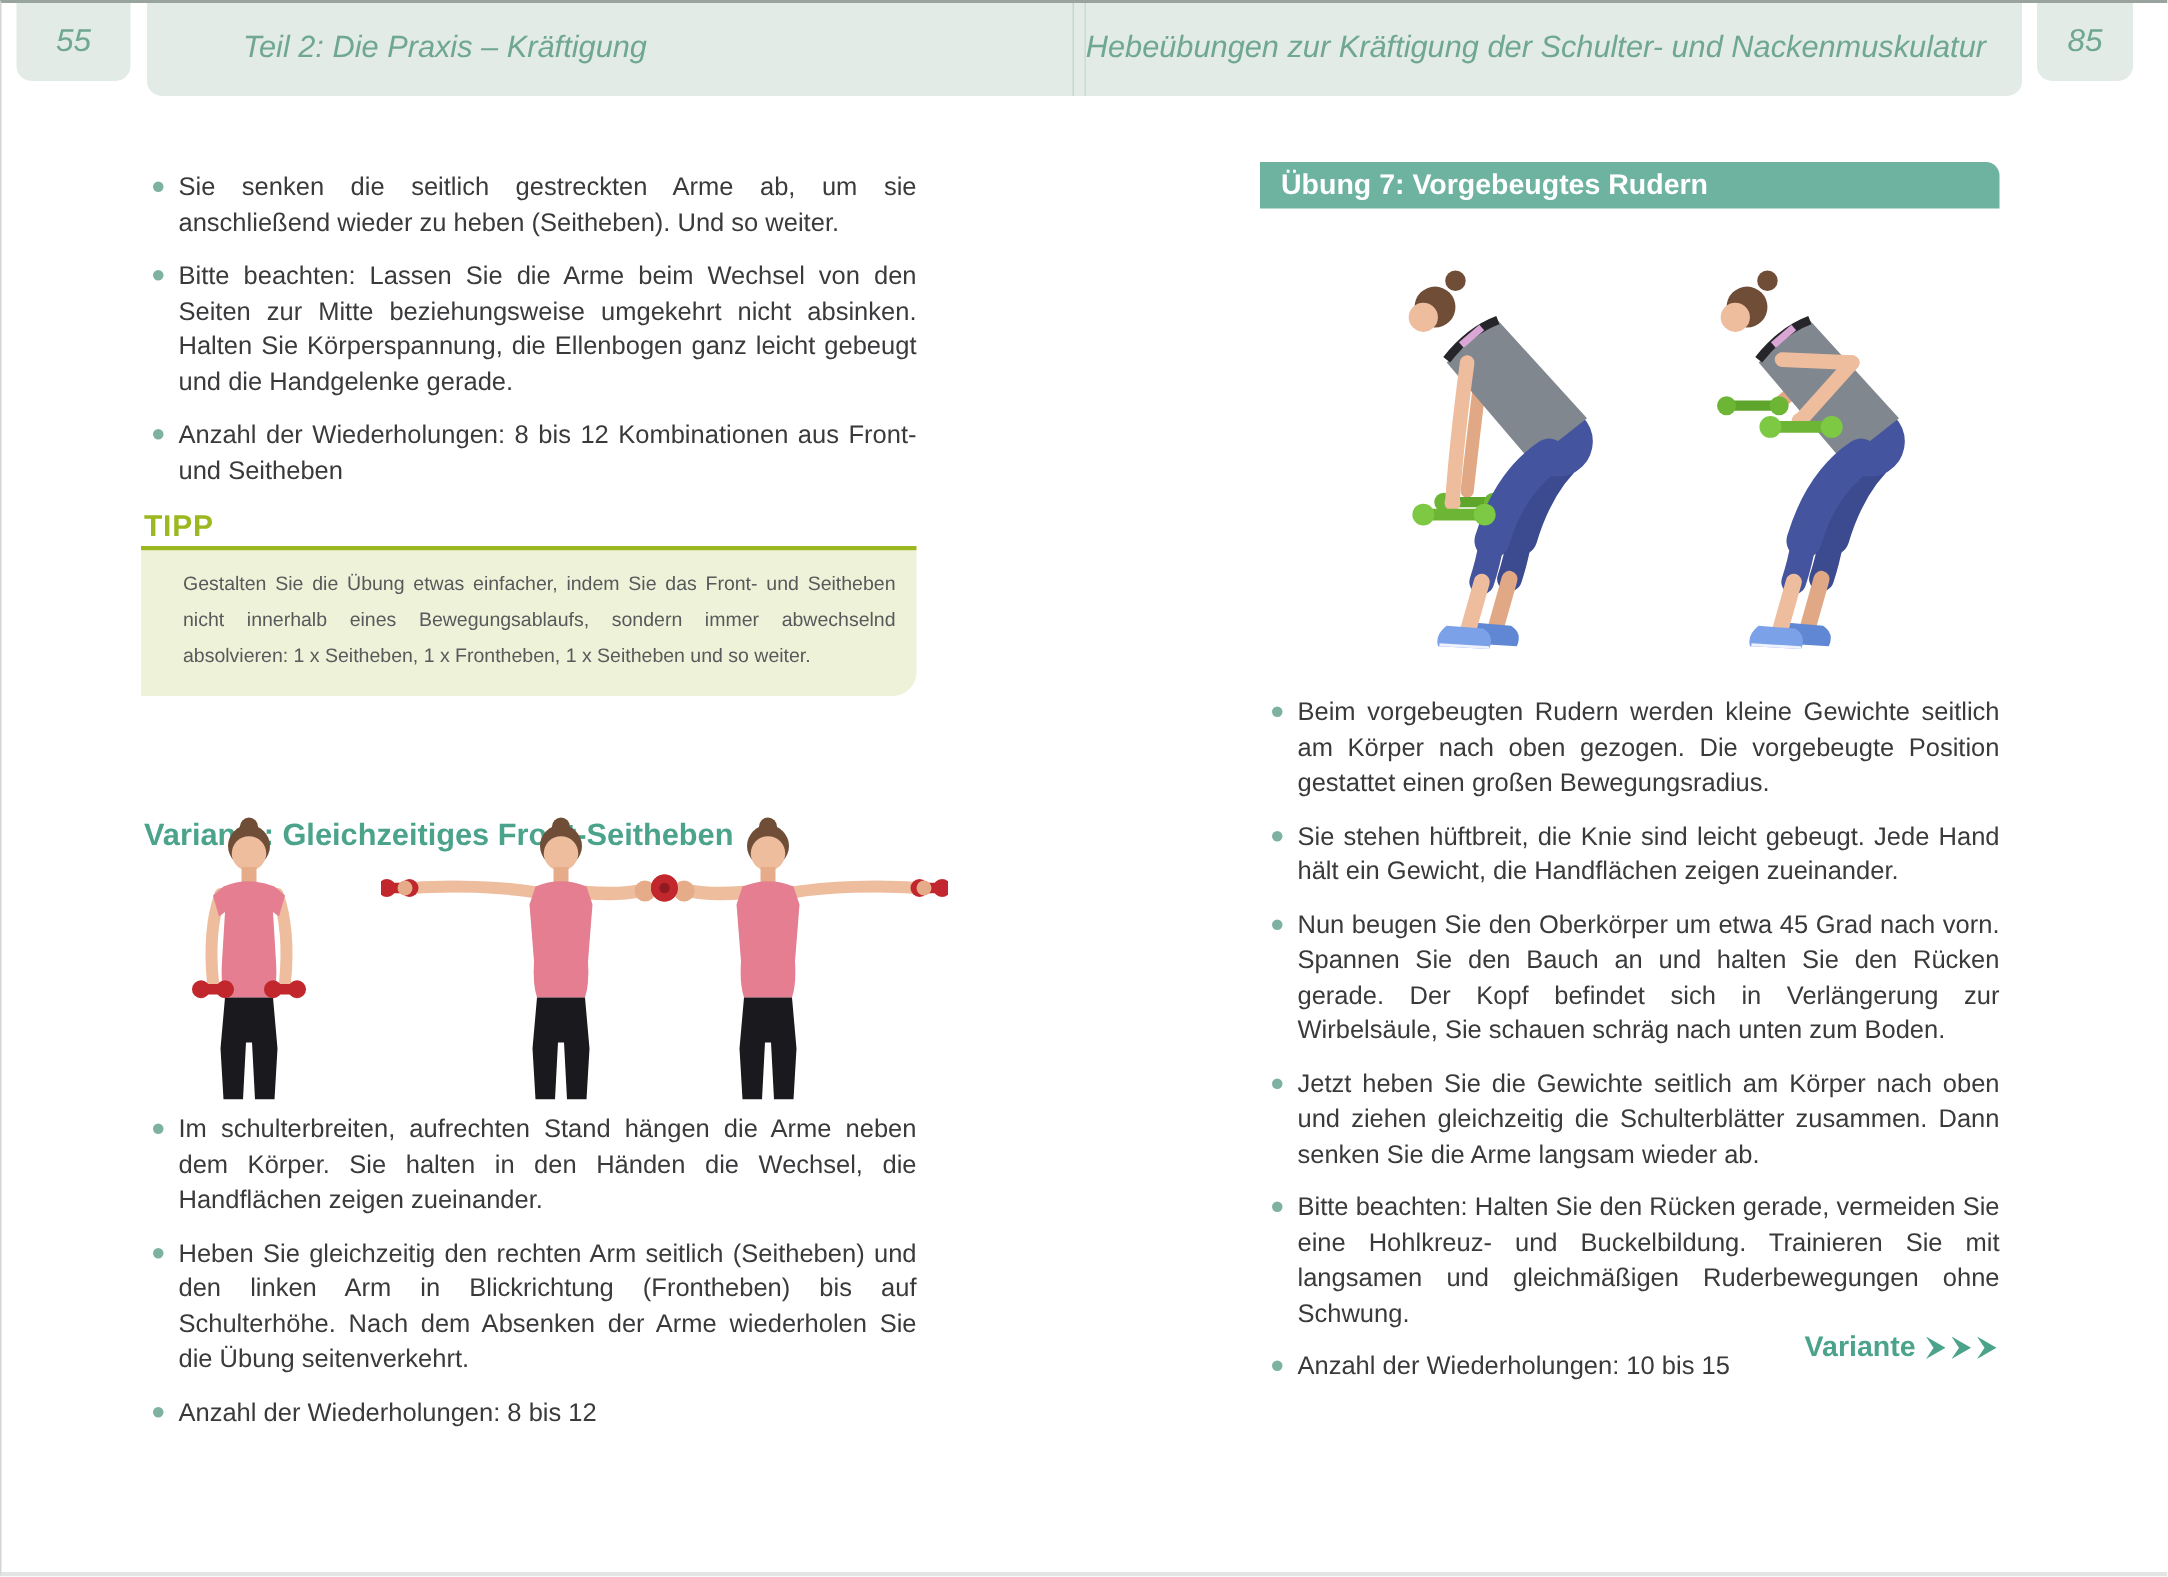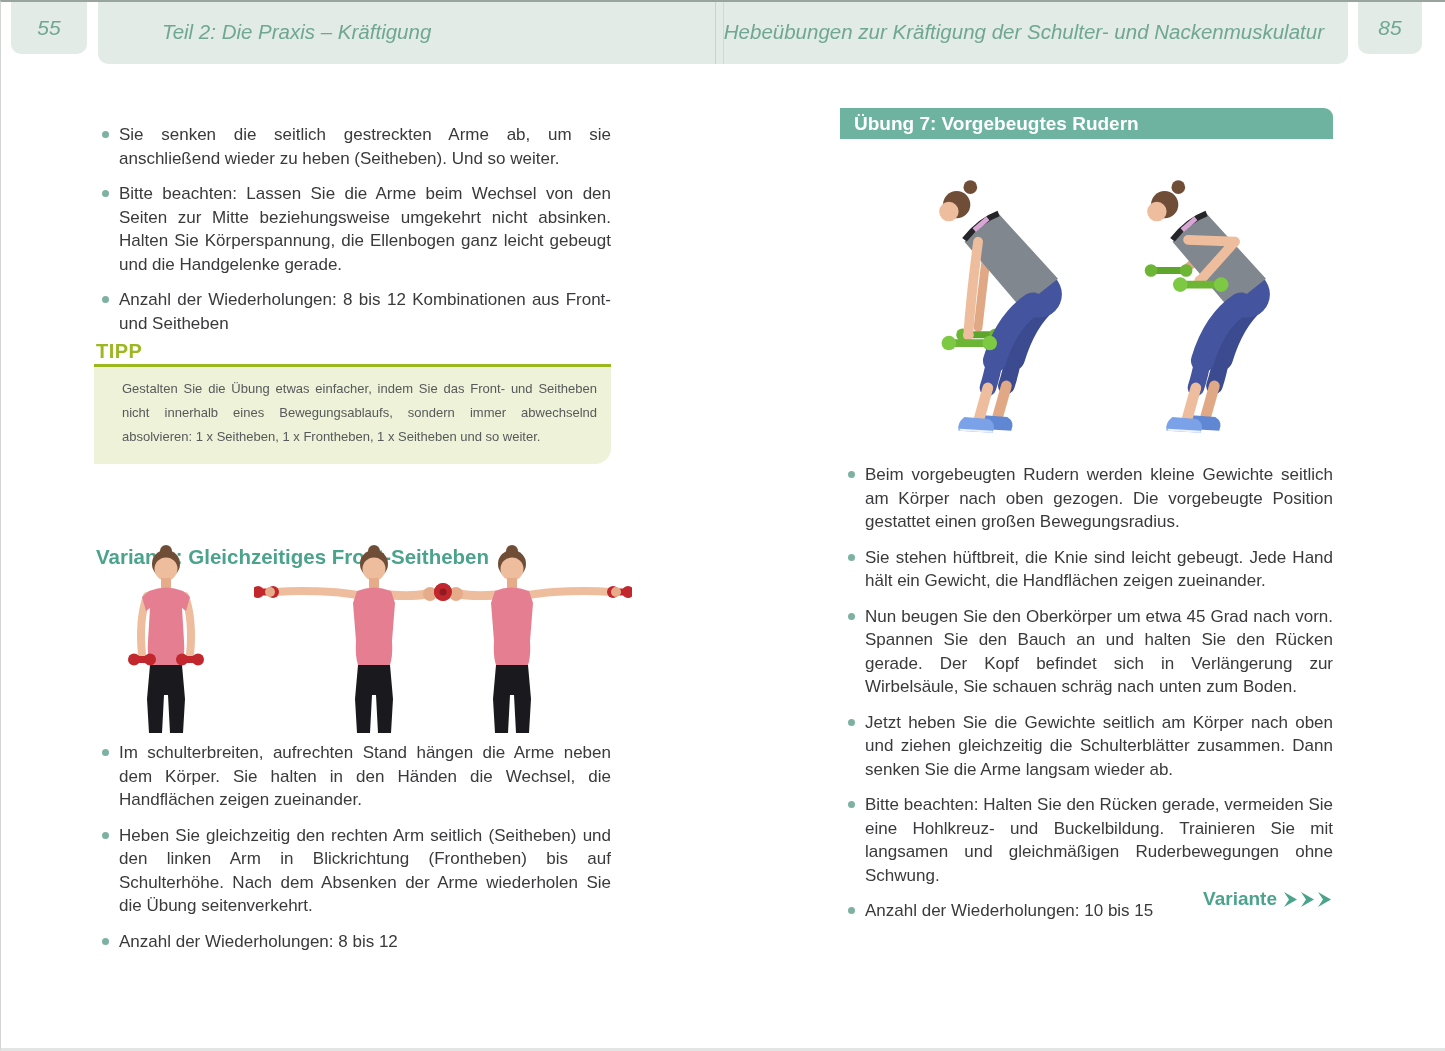--- a/index.html
+++ b/index.html
@@ -26,21 +26,21 @@
   .header-title.r { right:24px; }
   .gutter-line { position:absolute; left:617px; top:0; width:1px; height:62px; background:rgba(120,165,148,.30); box-shadow:8px 0 0 rgba(120,165,148,.22); }
 
   
   .bullets { list-style:none; margin:0; padding:0; position:absolute; font-size:17px; line-height:23.5px; }
   .bullets li { position:relative; padding-left:21px; margin-bottom:12px; text-align:justify; }
   .bullets li::before {
     content:""; position:absolute; left:4px; top:8px; width:7px; height:7px;
     border-radius:50%; background:#7db1a2;
   }
-  #bullets-top-left    { left:97px;  top:121px; width:513px; }
+  #bullets-top-left    { left:97px;  top:111px; width:513px; }
   #bullets-bottom-left { left:97px;  top:739px; width:513px; }
   #bullets-right       { left:843px; top:461px; width:489px; }
 
   
   .tip { position:absolute; left:93px; top:338px; width:517px; }
   .tip-head { border-bottom:3px solid #9cb821; padding:0 0 1px 2px; }
   .tip-label { color:#9cb821; font-weight:bold; font-size:20px; letter-spacing:.5px; }
   .tip-box {
     background:#edf2d8; border-radius:0 0 16px 0; padding:10px 14px 14px 28px;
     color:#58595b; font-size:13px; line-height:24.2px; text-align:justify;

